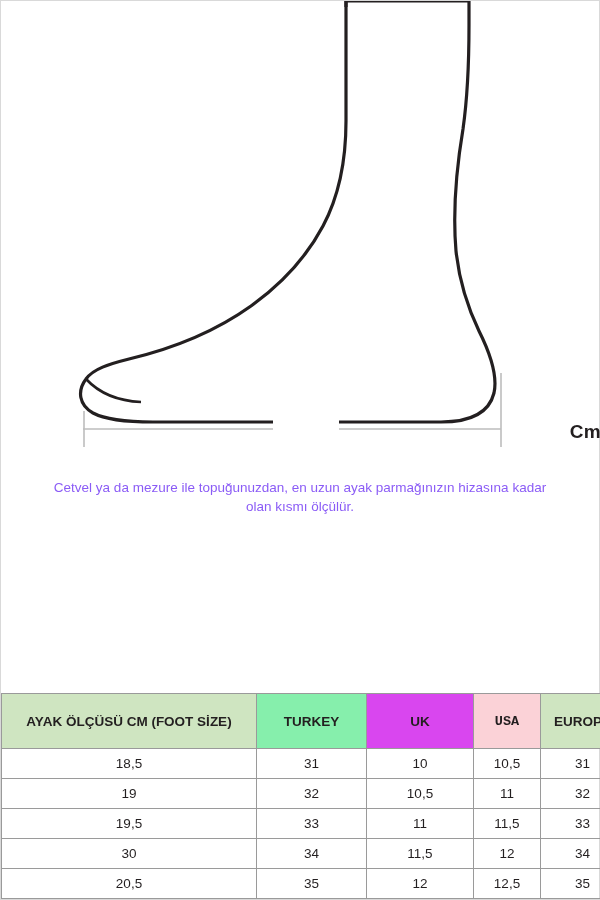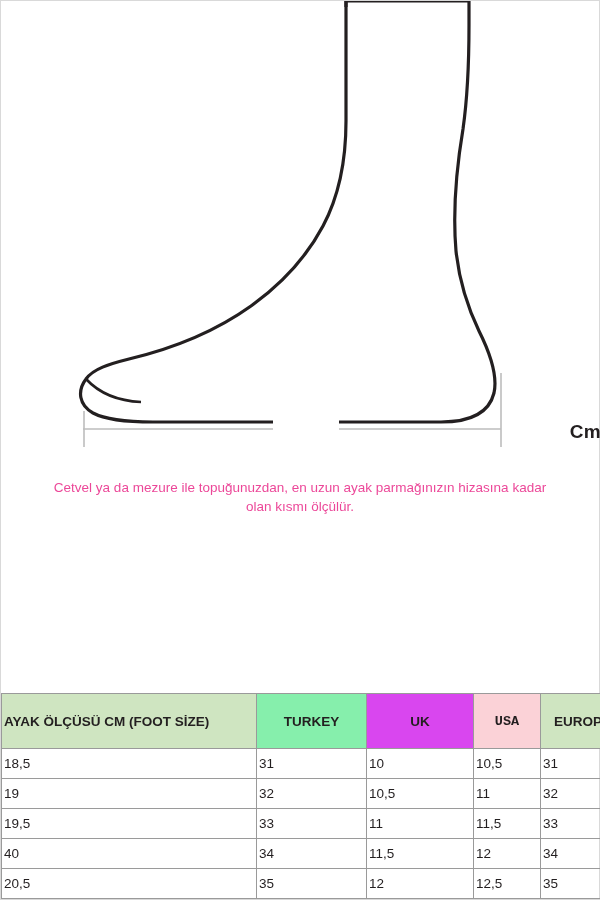--- a/index.html
+++ b/index.html
@@ -44,21 +44,21 @@
     letter-spacing: 0.3px;
   }
   
   .instructions {
     padding: 22px 44px 0 44px;
     text-align: center;
   }
   .instr-line {
     font-size: 13.5px;
     line-height: 19px;
-    color: #ec4899;
+    color: #8b5cf6;
   }
   .instr-block {
     margin-bottom: 20px;
   }
   .instr-ar {
     direction: rtl;
     font-size: 13.5px;
     line-height: 20px;
     margin-top: 4px;
   }
@@ -71,20 +71,21 @@
     width: 600px;
   }
   table.size-table {
     border-collapse: collapse;
     width: 600px;
     table-layout: fixed;
   }
   table.size-table th,
   table.size-table td {
     border: 1px solid #9a9a9a;
+    text-align: center;
     font-size: 13.5px;
     color: #231f20;
     height: 29px;
     padding: 0 2px;
     font-weight: normal;
   }
   table.size-table thead th {
     height: 54px;
     font-weight: bold;
     font-size: 13.5px;
@@ -168,21 +169,21 @@
           <td class="c-europe">32</td>
         </tr>
         <tr>
           <td class="c-foot">19,5</td>
           <td class="c-turkey">33</td>
           <td class="c-uk">11</td>
           <td class="c-usa">11,5</td>
           <td class="c-europe">33</td>
         </tr>
         <tr>
-          <td class="c-foot">40</td>
+          <td class="c-foot">30</td>
           <td class="c-turkey">34</td>
           <td class="c-uk">11,5</td>
           <td class="c-usa">12</td>
           <td class="c-europe">34</td>
         </tr>
         <tr>
           <td class="c-foot">20,5</td>
           <td class="c-turkey">35</td>
           <td class="c-uk">12</td>
           <td class="c-usa">12,5</td>

